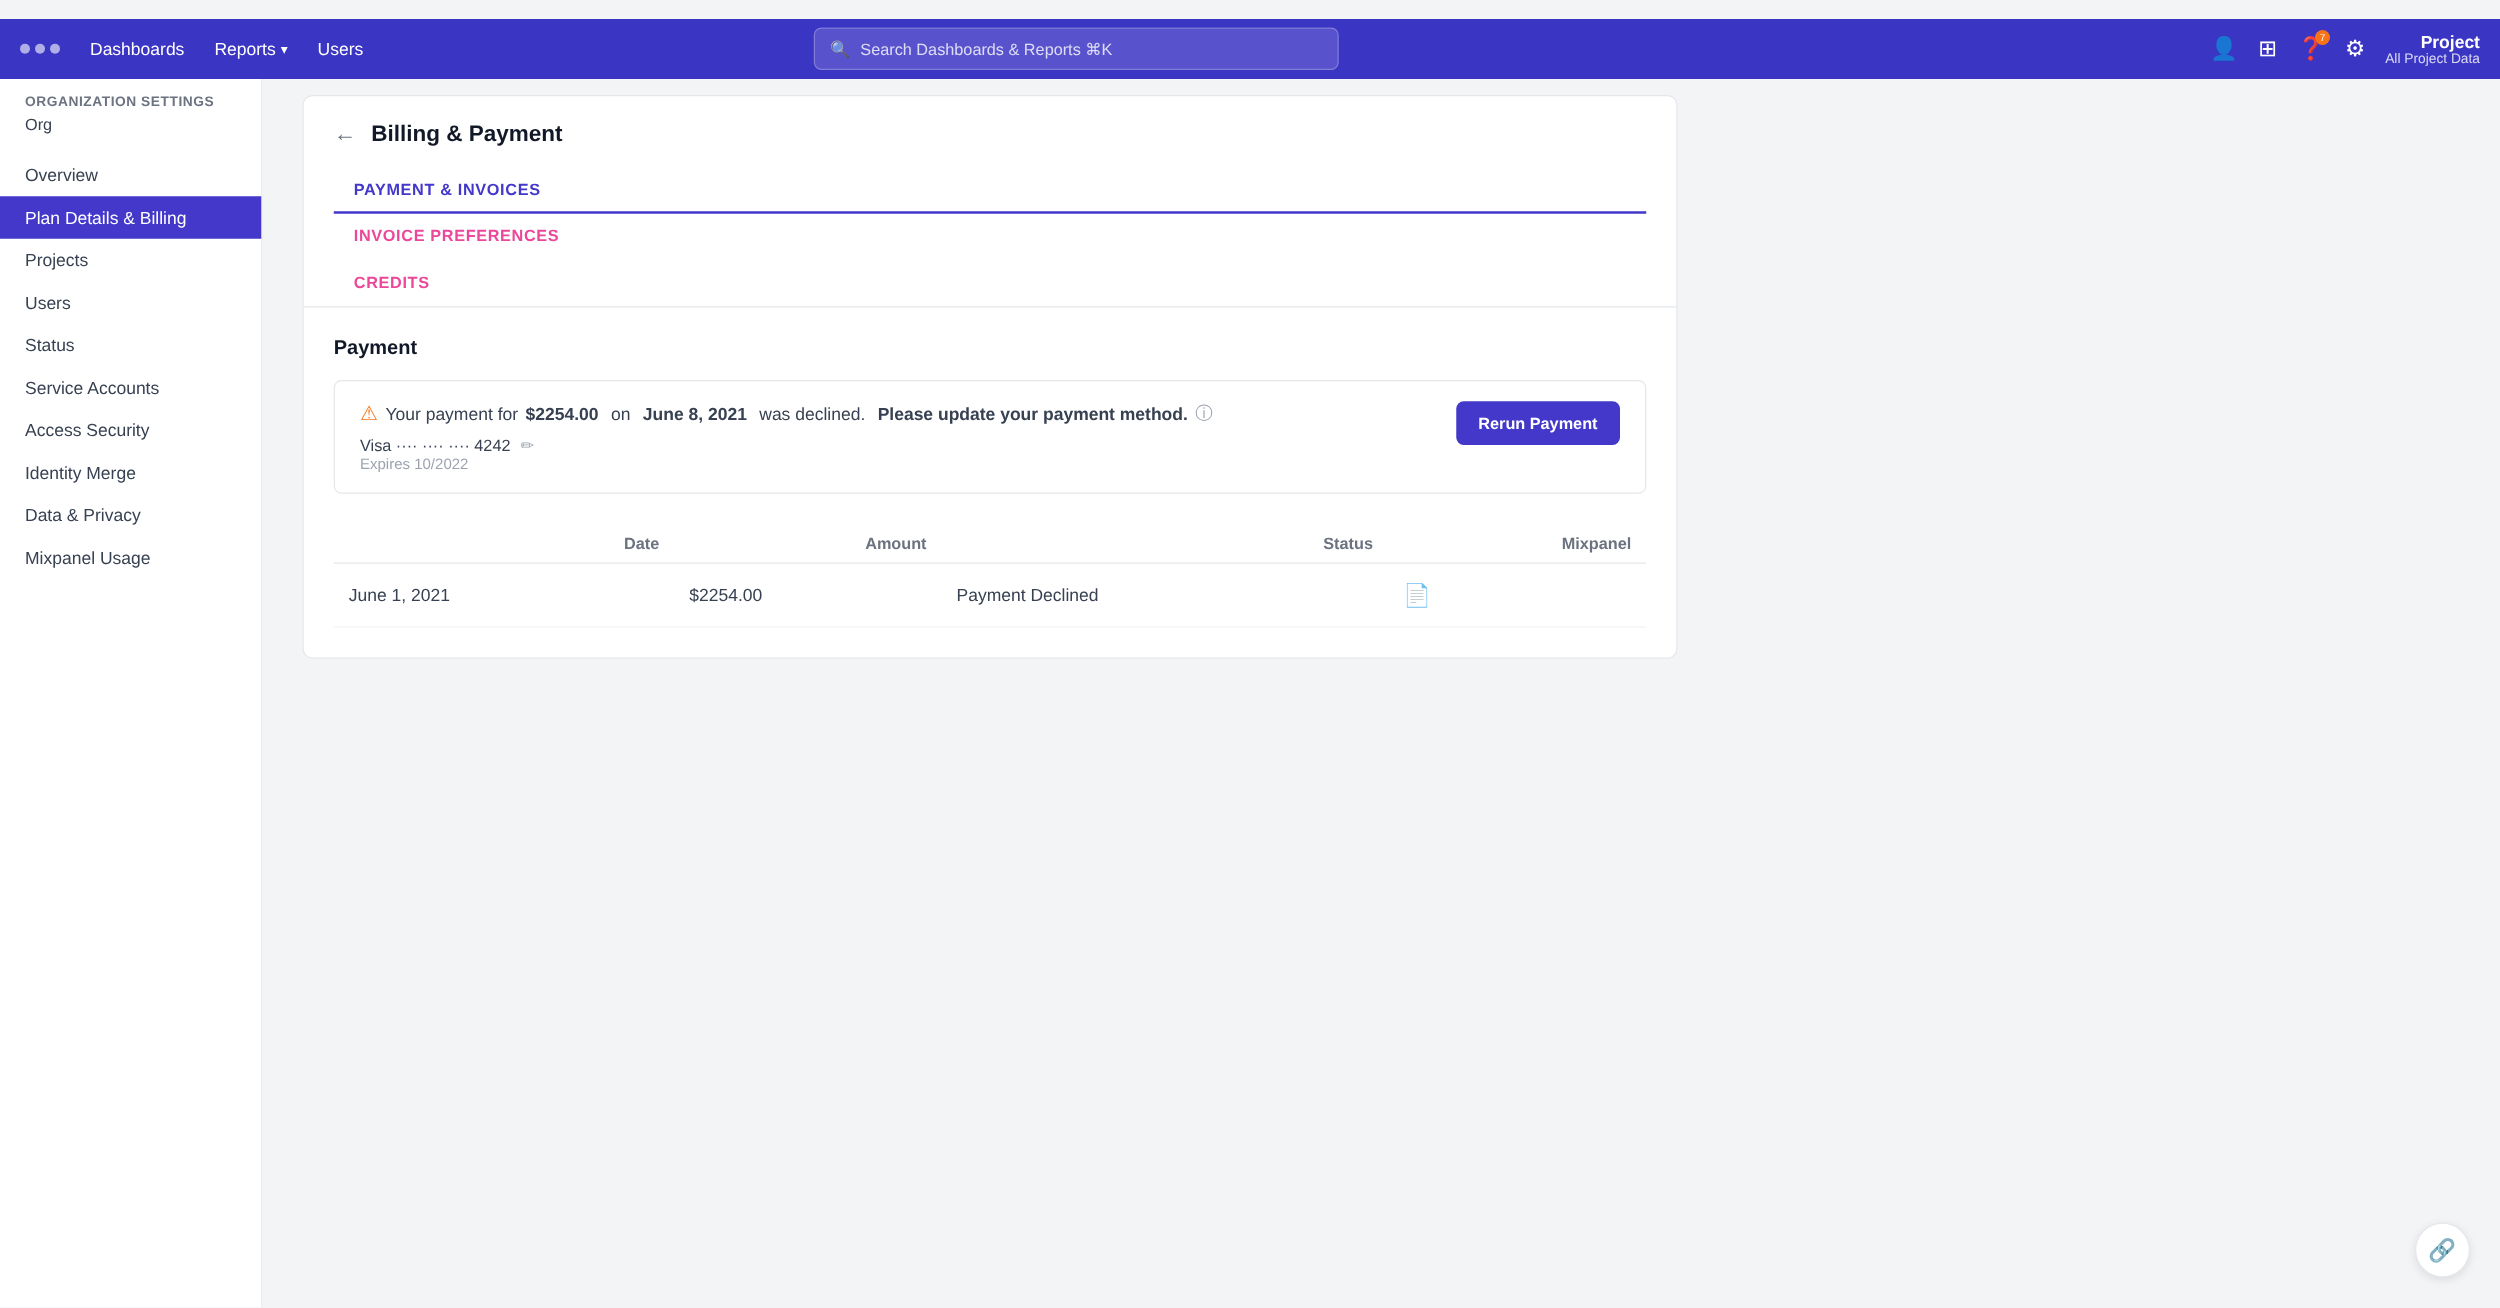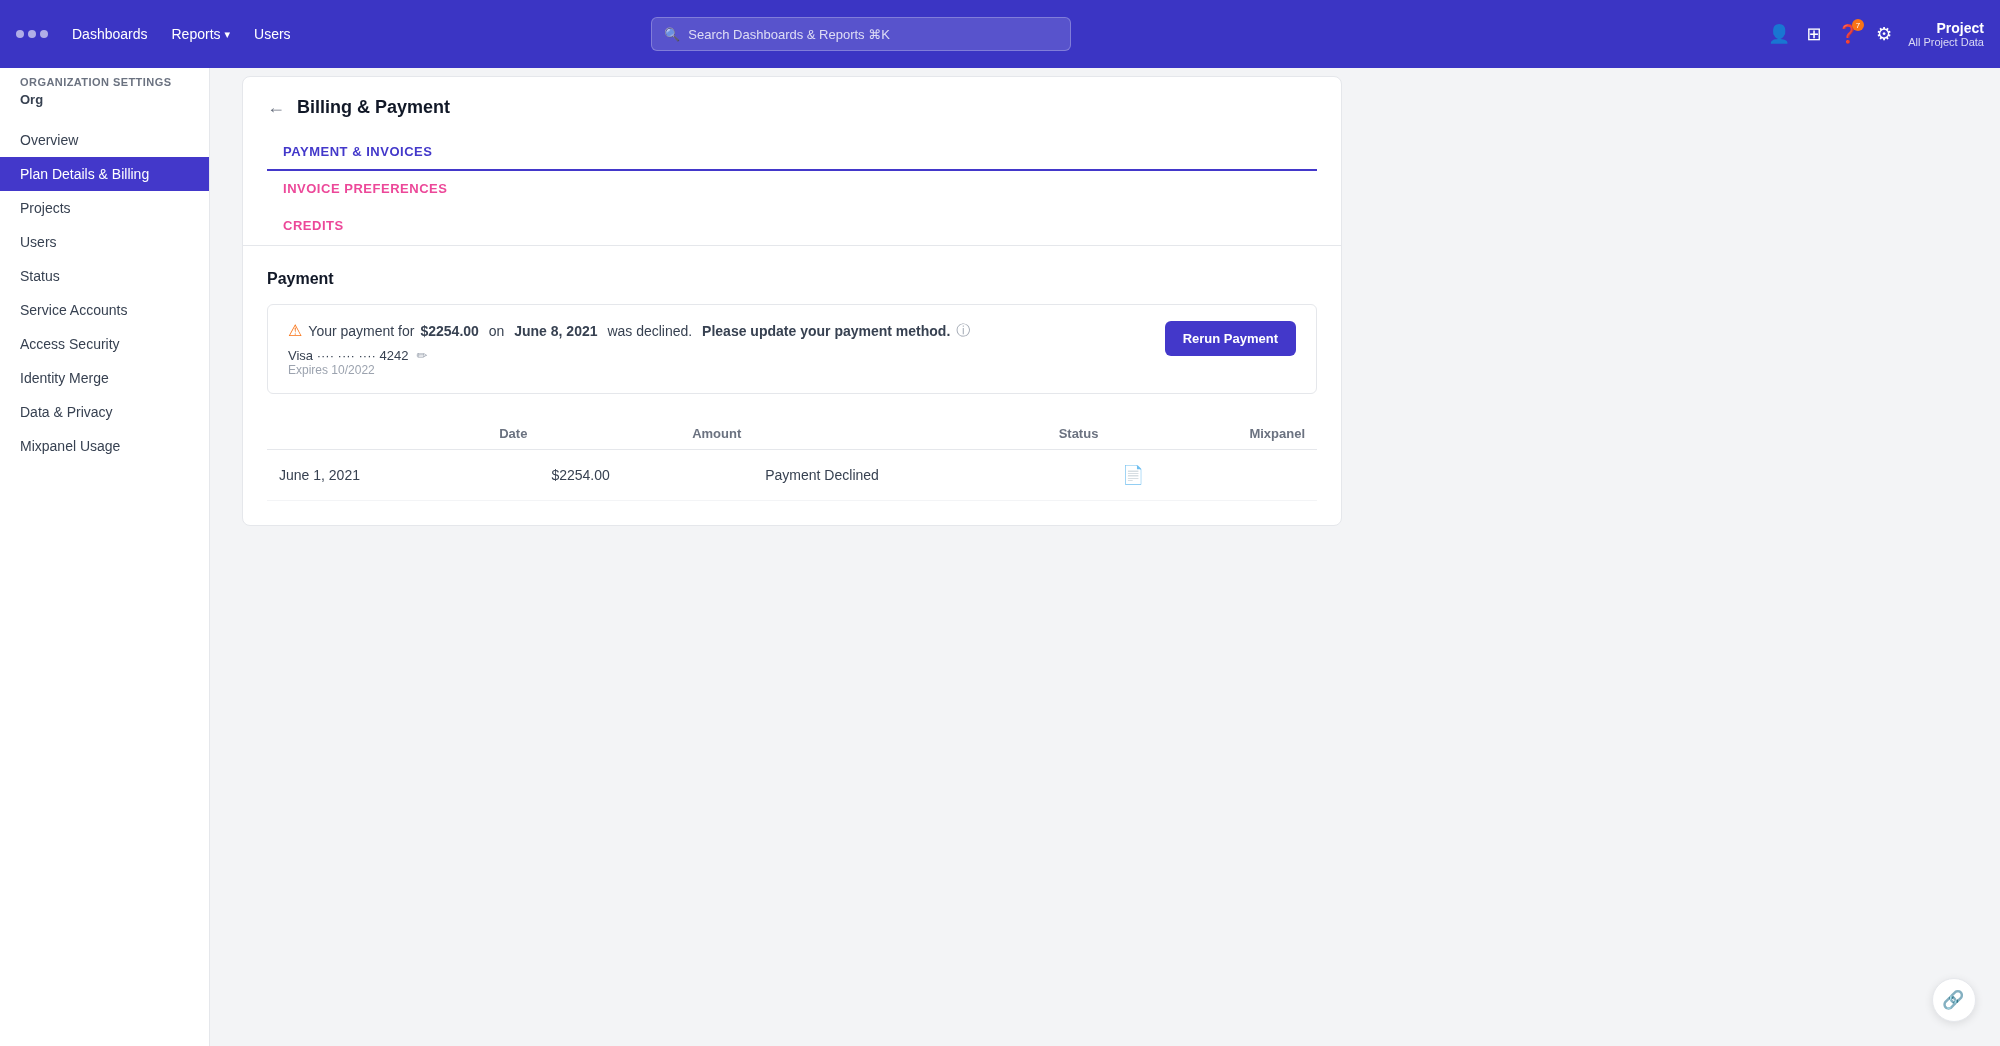--- a/index.html
+++ b/index.html
@@ -1,27 +1,27 @@
 <!DOCTYPE html>
 <html><head>
   <meta charset="utf-8">
   <style>
     * { box-sizing: border-box; margin: 0; padding: 0; }
     body { font-family: -apple-system, BlinkMacSystemFont, 'Segoe UI', sans-serif; background: #f3f4f6; min-height: 100vh; }
 
     
     .topnav {
       background: #3b35c4;
-      height: 68px;
+      height: 48px;
       display: flex;
       align-items: center;
       padding: 0 16px;
       gap: 24px;
       position: fixed;
-      top: 0; left: 0; right: 0;
+      top: 15px; left: 0; right: 0;
       z-index: 100;
     }
     .topnav-dots {
       display: flex; gap: 4px;
     }
     .topnav-dots span {
       width: 8px; height: 8px; border-radius: 50%; background: rgba(255,255,255,0.6);
     }
     .topnav-link {
       color: #fff; font-size: 14px; font-weight: 500; cursor: pointer; text-decoration: none;
@@ -74,21 +74,20 @@
     }
     .sidebar-org-label {
       font-size: 11px; font-weight: 700; color: #6b7280;
       padding: 0 20px 4px;
       letter-spacing: 0.04em;
       text-transform: uppercase;
     }
     .sidebar-org-name {
       font-size: 13px; color: #374151;
       padding: 0 20px 16px;
-      font-weight: bold;
     }
     .sidebar-item {
       padding: 9px 20px;
       font-size: 14px;
       color: #374151;
       cursor: pointer;
       border-radius: 0;
     }
     .sidebar-item.active {
       background: #4338ca;

